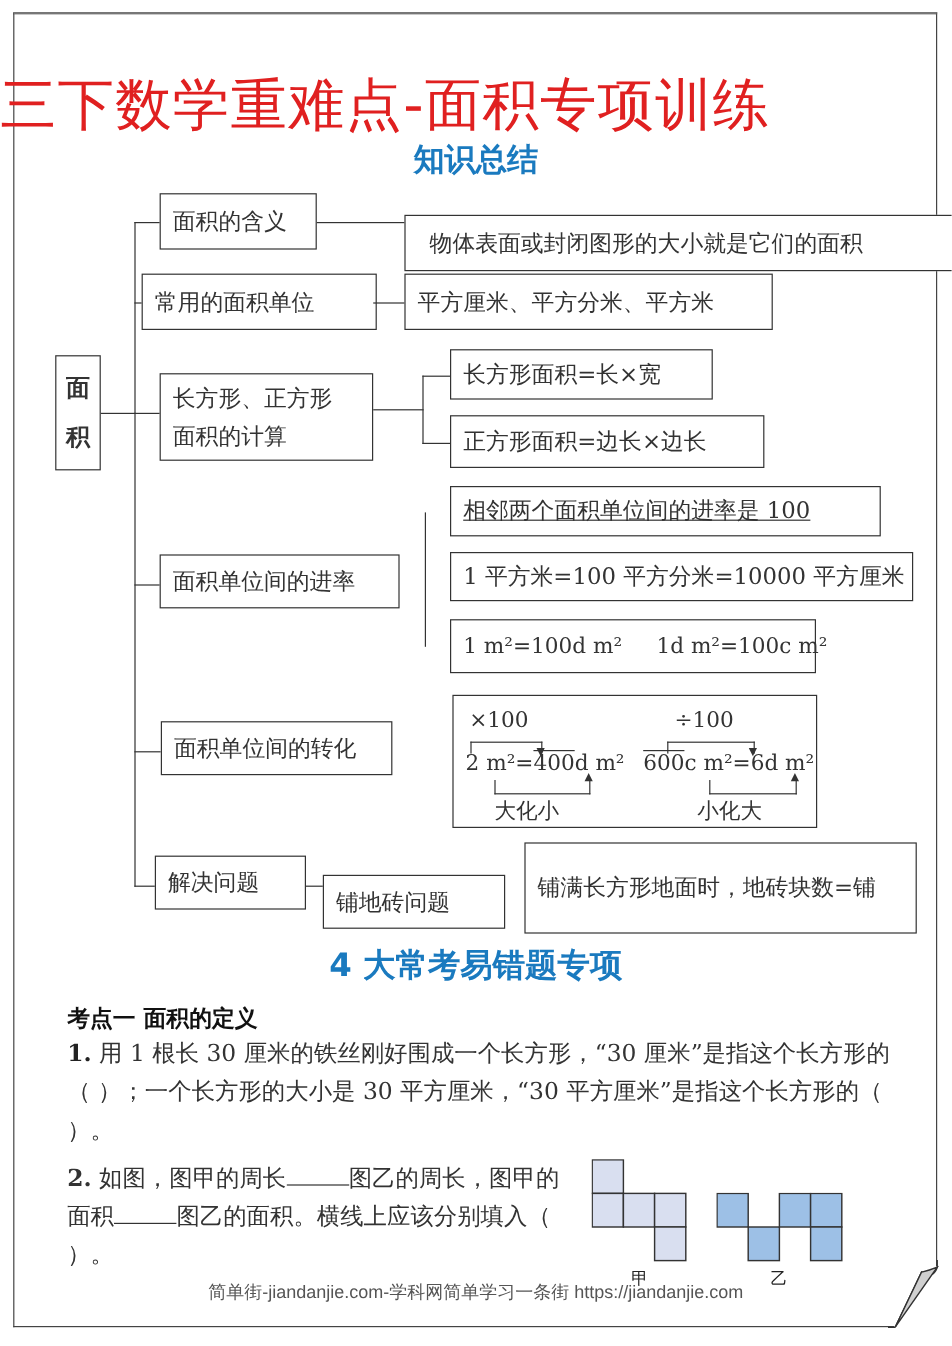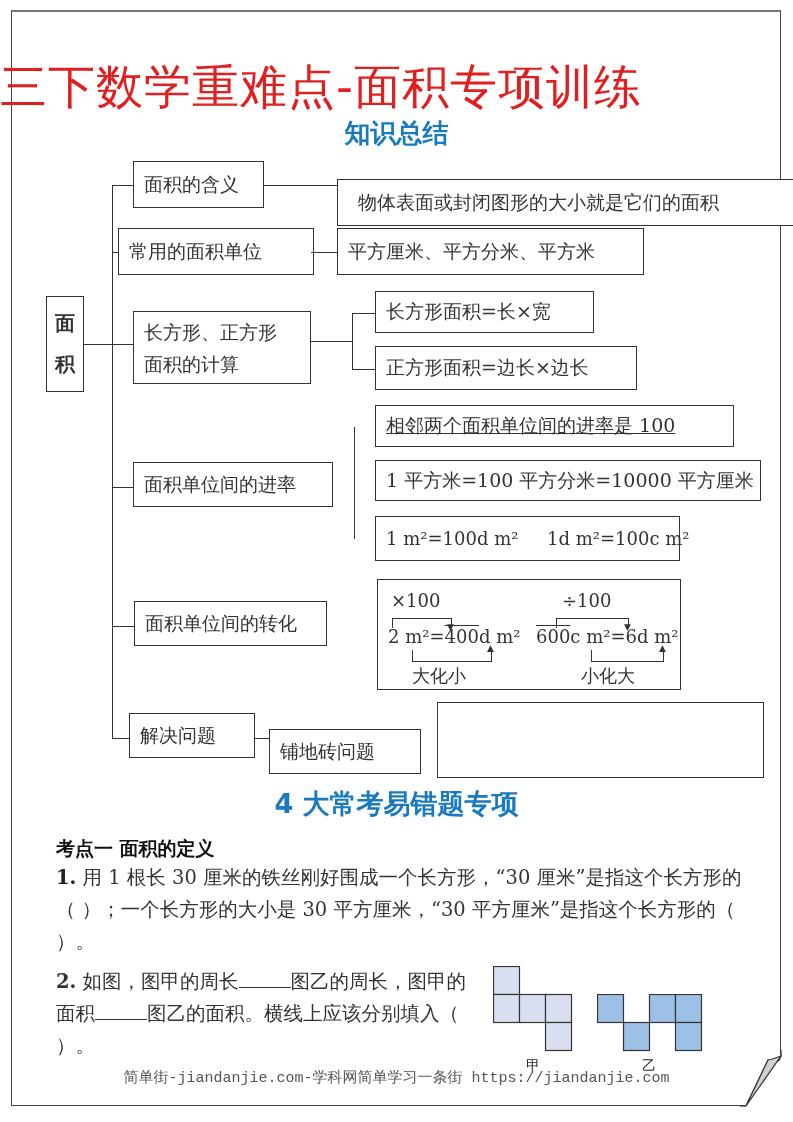--- a/index.html
+++ b/index.html
@@ -22,21 +22,21 @@
   .conv { font-size: 18px; }
   .section2 { left: 0; width: 793px; top: 786px; text-align: center; color: #1a7abf; font-weight: bold;
               font-family: "DejaVu Sans", "Liberation Sans", sans-serif; font-size: 27px; }
   .kp { left: 56px; top: 836px; font-weight: bold; font-size: 19px; color: #111;
         font-family: "DejaVu Sans", "Liberation Sans", sans-serif; }
   .q { left: 56px; width: 690px; font-size: 19.5px; line-height: 32px; color: #333; }
   .q b { color: #222; }
   .q2 { left: 56px; width: 420px; font-size: 19.5px; line-height: 32px; color: #333; }
   .blank { display:inline-block; width: 52px; border-bottom: 1px solid #333; height: 18px; }
   .footer { left: 0; width: 793px; top: 1068px; text-align: center; color: #555; font-size: 15px;
-            font-family: Liberation Mono, monospace; }
+            font-family: Liberation Sans, sans-serif; }
   .fig-label { font-size: 14px; color: #222; font-family: "DejaVu Sans", "Liberation Sans", sans-serif; }
 </style>
 </head>
 <body>
 
 <div class="page"></div>
 
 <div class="abs title">三下数学重难点-面积专项训练</div>
 <div class="abs subtitle">知识总结</div>
 
@@ -135,20 +135,21 @@
 
 <div class="line" style="left:112px; top:738px; width:18px; height:1.3px;"></div>
 <div class="box" style="left:129px; top:713px; width:126px; height:45px;">
   <span>解决问题</span>
 </div>
 <div class="line" style="left:255px; top:738px; width:15px; height:1.3px;"></div>
 <div class="box" style="left:269px; top:713px; width:152px; height:45px;margin-top:16px;">
   <span>铺地砖问题</span>
 </div>
 <div class="box multi" style="left:437px; top:702px; width:327px; height:76px; flex-direction:column; align-items:flex-start; justify-content:center; line-height:32px;">
+  <span>铺满长方形地面时，地砖块数=铺</span>
 </div>
 
 <div class="abs section2">4 大常考易错题专项</div>
 <div class="abs kp">考点一  面积的定义</div>
 
 <div class="abs q" style="top:862px;">
   <b>1.</b><span> 用 1 根长 30 厘米的铁丝刚好围成一个长方形，“30 厘米”是指这个长方形的（  ）；一个长方形的大小是 30 平方厘米，“30 平方厘米”是指这个长方形的（  ）。</span>
 </div>
 
 <div class="abs q2" style="top:966px;">

